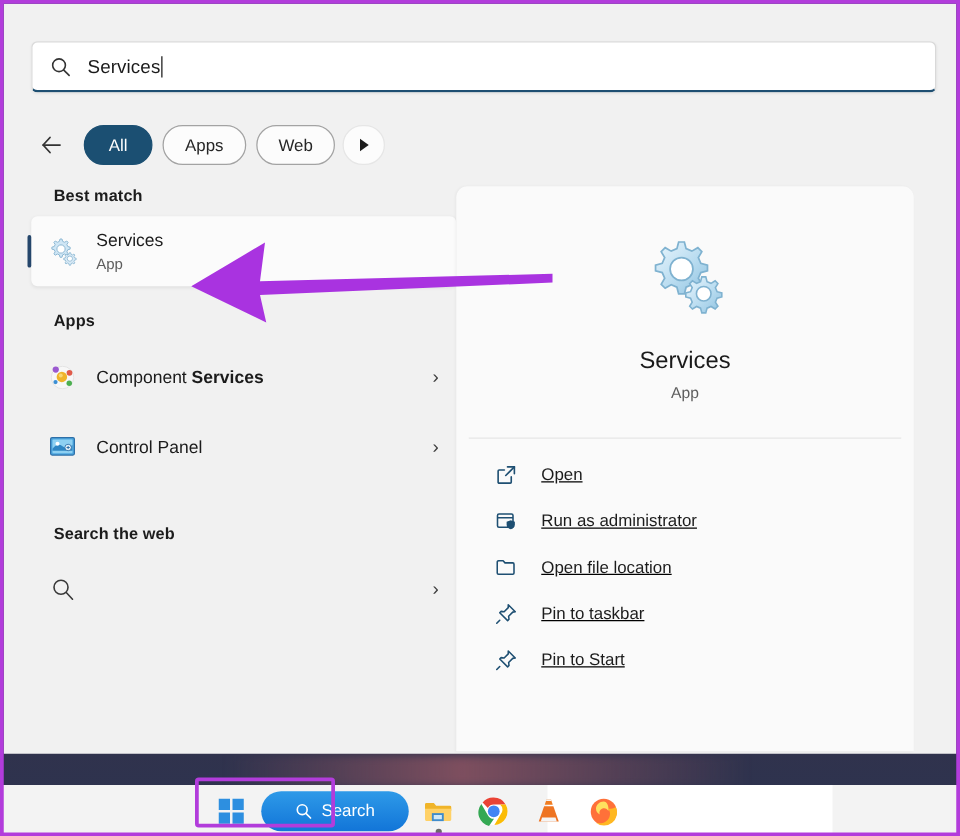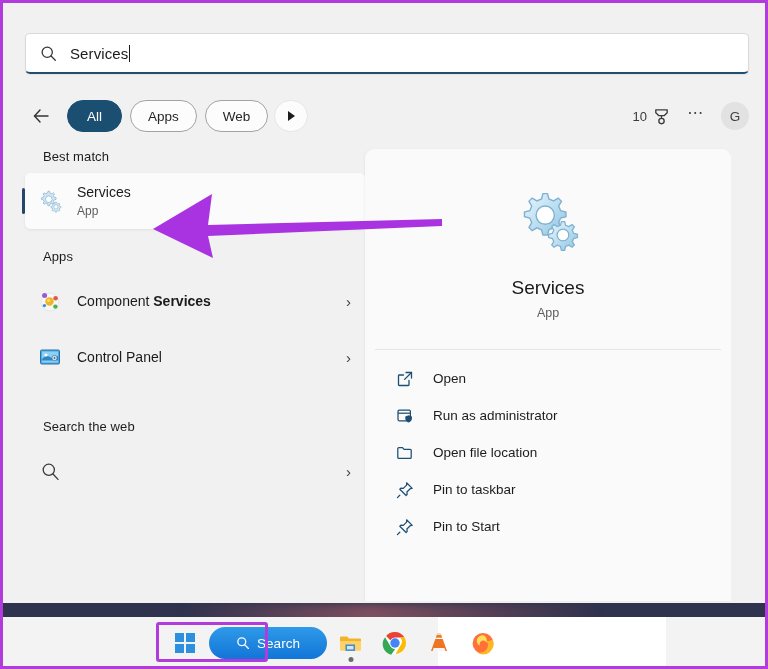--- a/index.html
+++ b/index.html
@@ -113,21 +113,21 @@
     display: flex; align-items: center; justify-content: center;
     font-size: 13.5px; margin-left: 6px; cursor: pointer;
   }
 
   
   #results-col {
     position: absolute; left: 22px; top: 146px;
     width: 340px; height: 452px;
   }
   .section-head {
-    font-size: 13px; font-weight: normal; color: #1c1c1c;
+    font-size: 13px; font-weight: bold; color: #1c1c1c;
     margin: 0 0 9px 18px; letter-spacing: .1px;
   }
   .result-row {
     display: flex; align-items: center;
     height: 56px; border-radius: 5px;
     padding: 0 8px 0 12px; cursor: pointer;
     position: relative;
   }
   .result-row.selected {
     background: #fbfbfb;
@@ -163,39 +163,39 @@
   }
   #preview-hero {
     padding-top: 38px; display: flex; flex-direction: column; align-items: center;
   }
   #preview-app-name { font-size: 19px; color: #1a1a1a; margin-top: 20px; }
   #preview-app-kind { font-size: 12.5px; color: #5d5d5d; margin-top: 7px; }
   #preview-divider {
     width: 346px; height: 1px; background: #e6e6e6;
     margin: 29px auto 0 auto;
   }
-  #actions { margin-top: 10px; padding: 0 18px; }
+  #actions { margin-top: 10px; padding: 0 18px; text-decoration: underline; }
   .action-row {
     display: flex; align-items: center; height: 37px;
     border-radius: 5px; padding-left: 12px; cursor: pointer;
   }
   .action-icon { width: 20px; height: 20px; flex: none; margin-right: 18px;
     display: flex; align-items: center; justify-content: center; }
   .action-label { font-size: 13.5px; color: #1c1c1c; }
 
   
   #arrow-annotation {
     position: absolute; left: 150px; top: 186px;
     width: 295px; height: 76px; z-index: 40; pointer-events: none;
   }
 
   
   #taskbar {
     position: absolute; left: 0; bottom: 0;
-    width: 768px; height: 52px;
+    width: 768px; height: 41px;
     background: #f3f3f3;
     display: flex; align-items: center; justify-content: center;
     z-index: 50;
   }
   #taskbar-items { display: flex; align-items: center; gap: 4px; }
   .tb-item {
     width: 40px; height: 40px; border-radius: 5px;
     display: flex; align-items: center; justify-content: center;
     cursor: pointer; position: relative;
   }
@@ -249,34 +249,20 @@
       <div class="tab active">All</div>
       <div class="tab">Apps</div>
       <div class="tab">Web</div>
       <div id="tabs-more">
         <svg width="14" height="14" viewBox="0 0 14 14">
           <polygon points="4,2 11,7 4,12" fill="#1c1c1c"></polygon>
         </svg>
       </div>
     </div>
 
-    <div id="tab-row-right">
-      <div id="rewards">
-        <span id="rewards-count">10</span>
-        <svg width="19" height="19" viewBox="0 0 20 20">
-          <path d="M4 3 h12 v3 l-3 3 h-6 l-3 -3 z" fill="none" stroke="#3a3a3a" stroke-width="1.4" stroke-linejoin="round"></path>
-          <line x1="10" y1="9" x2="10" y2="12" stroke="#3a3a3a" stroke-width="1.4"></line>
-          <circle cx="10" cy="14.8" r="2.8" fill="none" stroke="#3a3a3a" stroke-width="1.4"></circle>
-        </svg>
-      </div>
-      <div id="more-menu">
-        <span>⋯</span>
-      </div>
-      <div id="avatar">G</div>
-    </div>
   </div>
 
   <div id="results-col">
 
     <div class="best-match-block">
       <div class="section-head">Best match</div>
       <div class="result-row selected">
         <span class="row-icon">
           <svg width="26" height="26" viewBox="0 0 26 26">
             <g fill="#cfe6f5" stroke="#8fb9d4" stroke-width="0.8">

